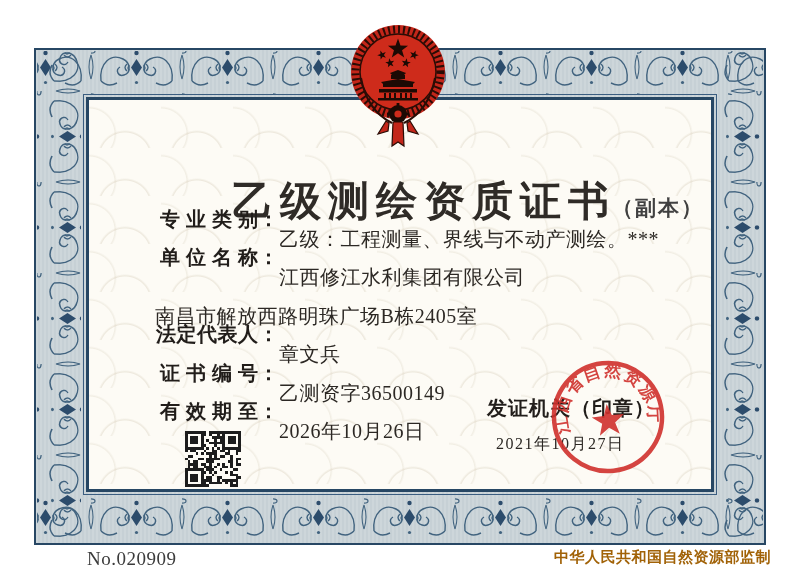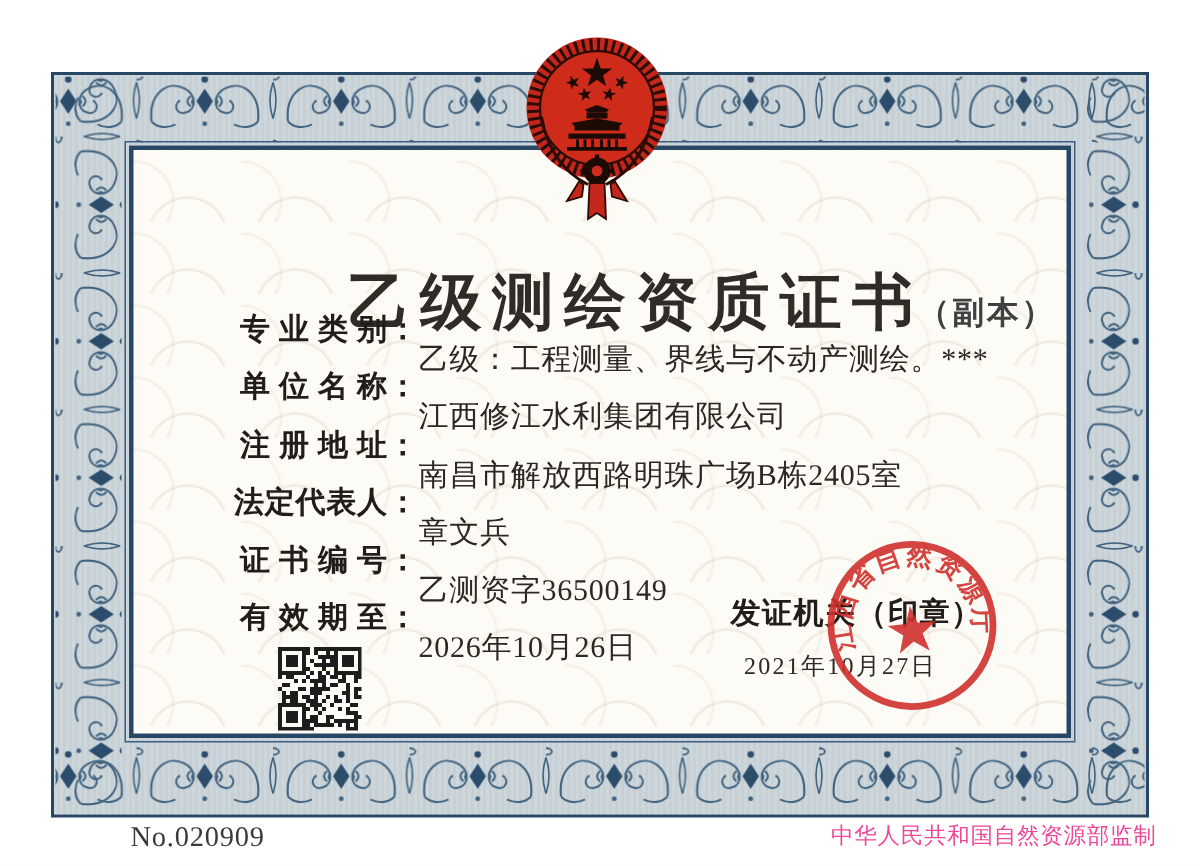--- a/index.html
+++ b/index.html
@@ -40,22 +40,22 @@
           color:#211d1a;letter-spacing:1px;white-space:nowrap;}
   .issue-date{position:absolute;left:496px;top:434px;font-size:16px;color:#2c2824;
               letter-spacing:1.5px;white-space:nowrap;}
 
   .seal{position:absolute;left:549px;top:358px;width:118px;height:118px;
         opacity:.9;transform:rotate(-6deg);}
 
   .qr{position:absolute;left:185px;top:431px;width:56px;height:56px;}
 
   .serial{position:absolute;left:87px;top:548px;font-size:19px;color:#3b3b3b;letter-spacing:.5px;}
-  .producer{position:absolute;right:29px;top:548px;font-size:15px;font-weight:400;
-            color:#ec4899;letter-spacing:.5px;}
+  .producer{position:absolute;right:29px;top:548px;font-size:15px;font-weight:700;
+            color:#a16207;letter-spacing:.5px;}
 </style>
 </head>
 <body>
 
 <div class="page">
 
   <div class="frame"></div>
 
   <svg class="orn-layer" width="800" height="577" viewBox="0 0 800 577" xmlns="http://www.w3.org/2000/svg">
     <defs>
@@ -145,21 +145,20 @@
   <div class="fields">
     <div class="row">
       <span class="flabel">专 业 类 别：</span>
       <span class="fvalue">乙级：工程测量、界线与不动产测绘。***</span>
     </div>
     <div class="row">
       <span class="flabel">单 位 名 称：</span>
       <span class="fvalue">江西修江水利集团有限公司</span>
     </div>
     <div class="row">
-      <span class="flabel">注 册 地 址：</span>
       <span class="fvalue">南昌市解放西路明珠广场B栋2405室</span>
     </div>
     <div class="row">
       <span class="flabel">法定代表人：</span>
       <span class="fvalue">章文兵</span>
     </div>
     <div class="row">
       <span class="flabel">证 书 编 号：</span>
       <span class="fvalue">乙测资字36500149</span>
     </div>

